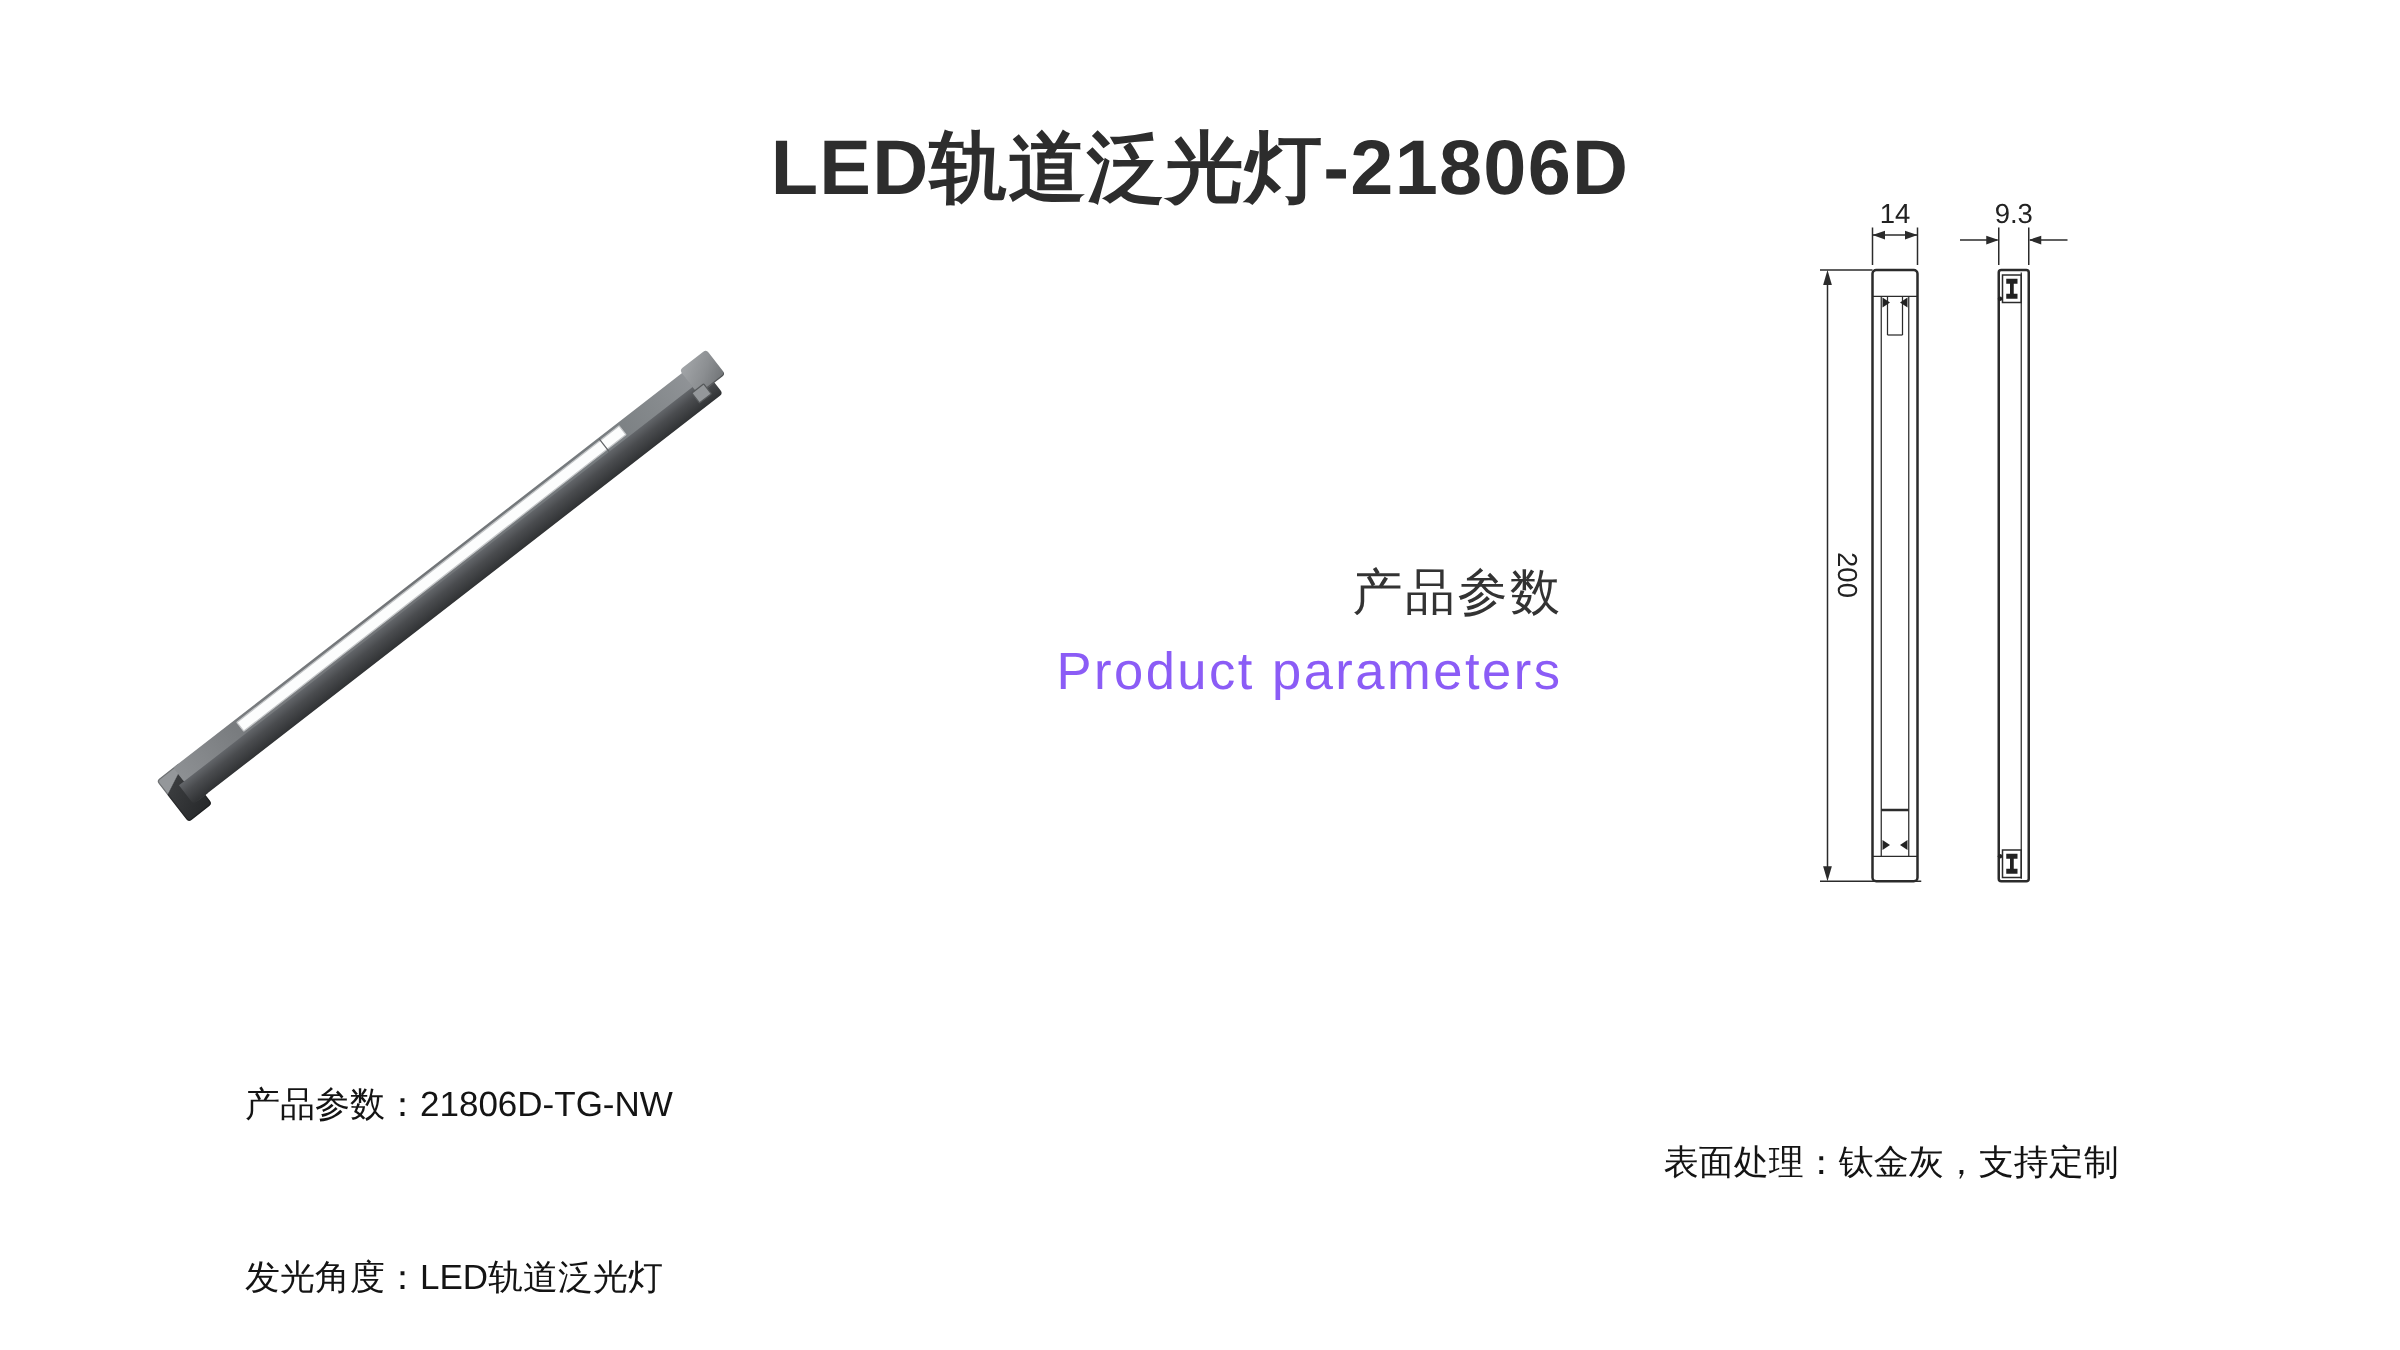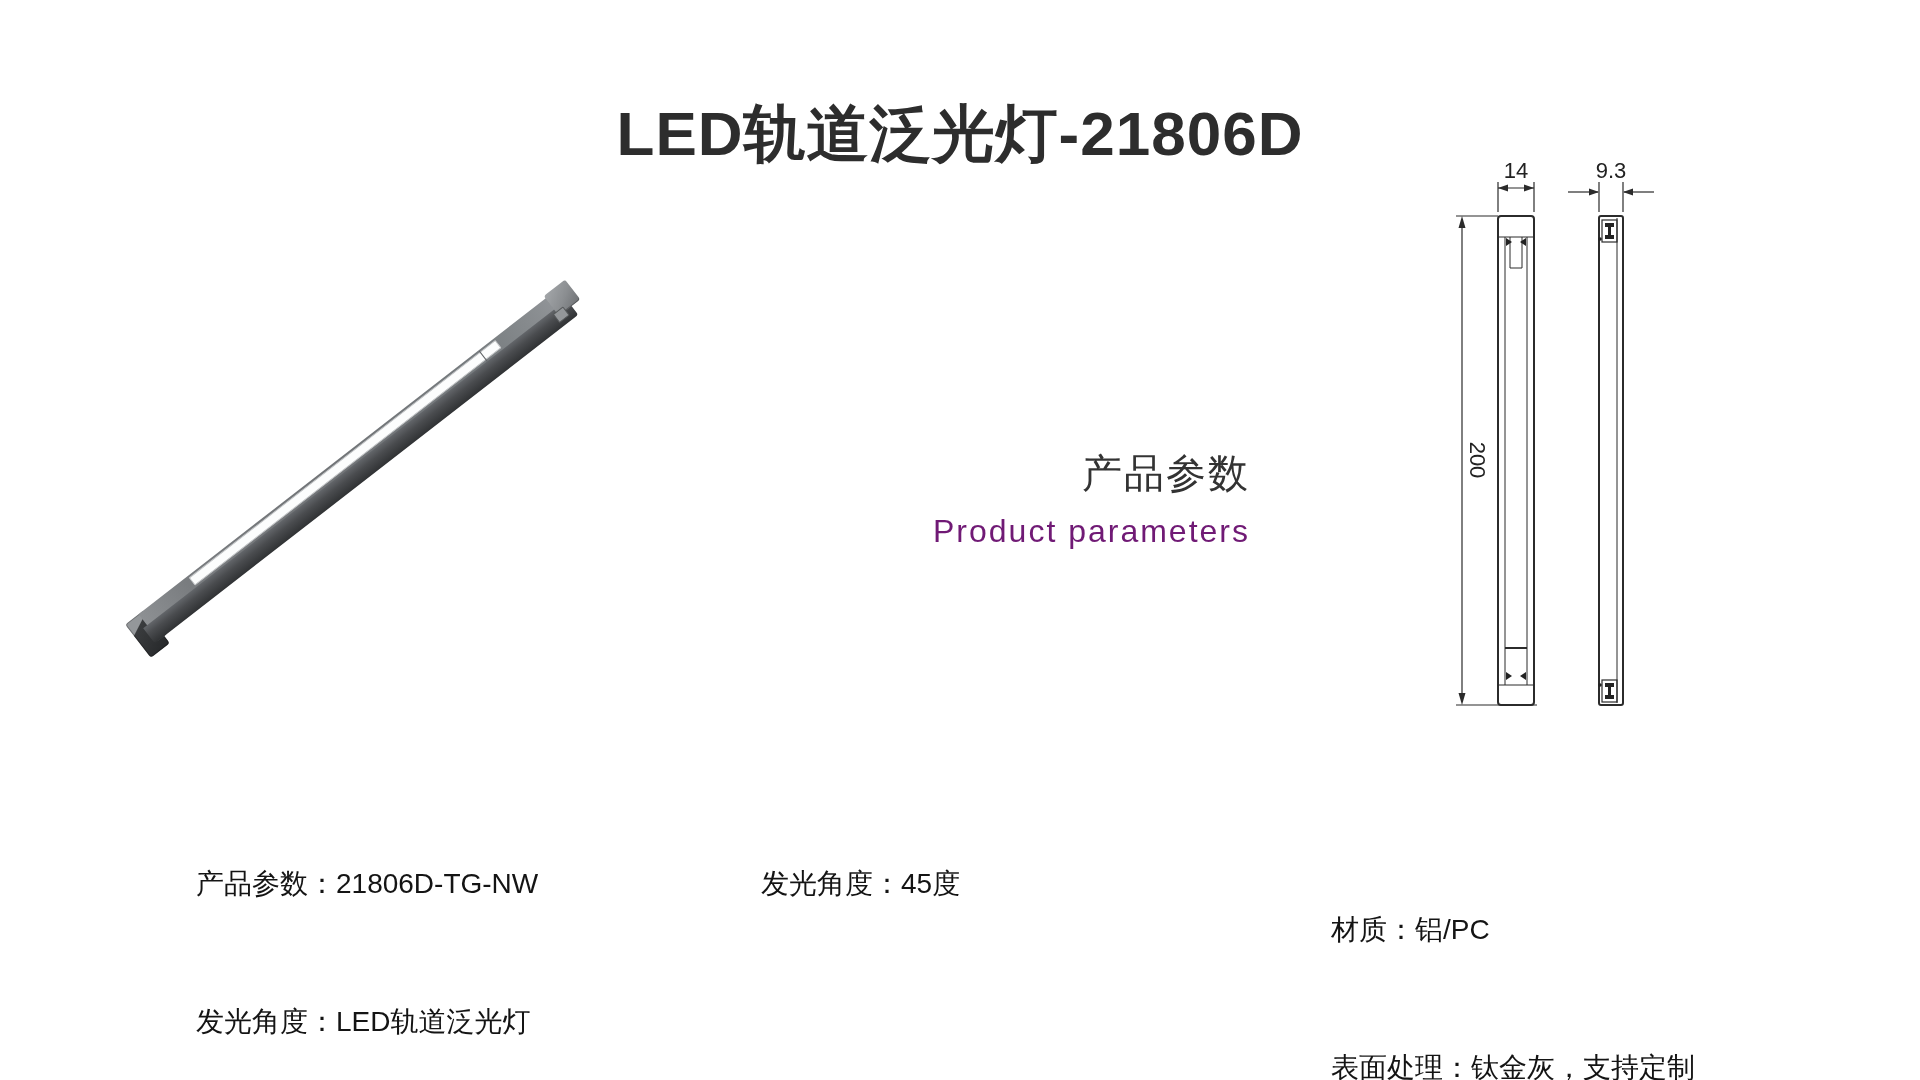--- a/index.html
+++ b/index.html
@@ -9,21 +9,21 @@
   
   .page-title{
     position:absolute; top:92px; left:0; width:100%;
     text-align:center; font-size:62px; font-weight:bold;
     color:#2d2d2d; letter-spacing:1px;
   }
 
   
   .params-heading{ position:absolute; left:640px; top:446px; width:610px; text-align:right; }
   .params-heading .zh{ font-size:40px; font-weight:500; color:#333333; letter-spacing:2px; }
-  .params-heading .en{ font-size:32px; font-weight:300; color:#701a75; letter-spacing:2px; margin-top:12px; }
+  .params-heading .en{ font-size:42px; font-weight:300; color:#8b5cf6; letter-spacing:2px; margin-top:12px; }
 
   
   .product{ position:absolute; left:90px; top:275px; width:560px; height:410px; }
   .bar{ position:absolute; left:-4px; top:175px; width:540px; height:34px;
         transform:rotate(-37.8deg); }
   .top-face{
     position:absolute; left:8px; right:4px; top:0; height:15px; border-radius:2px;
     background:linear-gradient(90deg,#8d9093 0%,#797c7f 11%,#717477 45%,#767b7e 80%,#868a8d 92%,#93969a 100%);
   }
   .diffuser{
@@ -155,24 +155,22 @@
 
 <div class="spec-col c1">
   <div>产品参数：21806D-TG-NW</div>
   <div>发光角度：LED轨道泛光灯</div>
   
   
   
 </div>
 
 <div class="spec-col c2">
-  <div>发光角度：45度</div>
   
   
   
 </div>
 
 <div class="spec-col c3">
-  <div>材质：铝/PC</div>
   <div>表面处理：钛金灰，支持定制</div>
   
   
 </div>
 
 </body></html>

